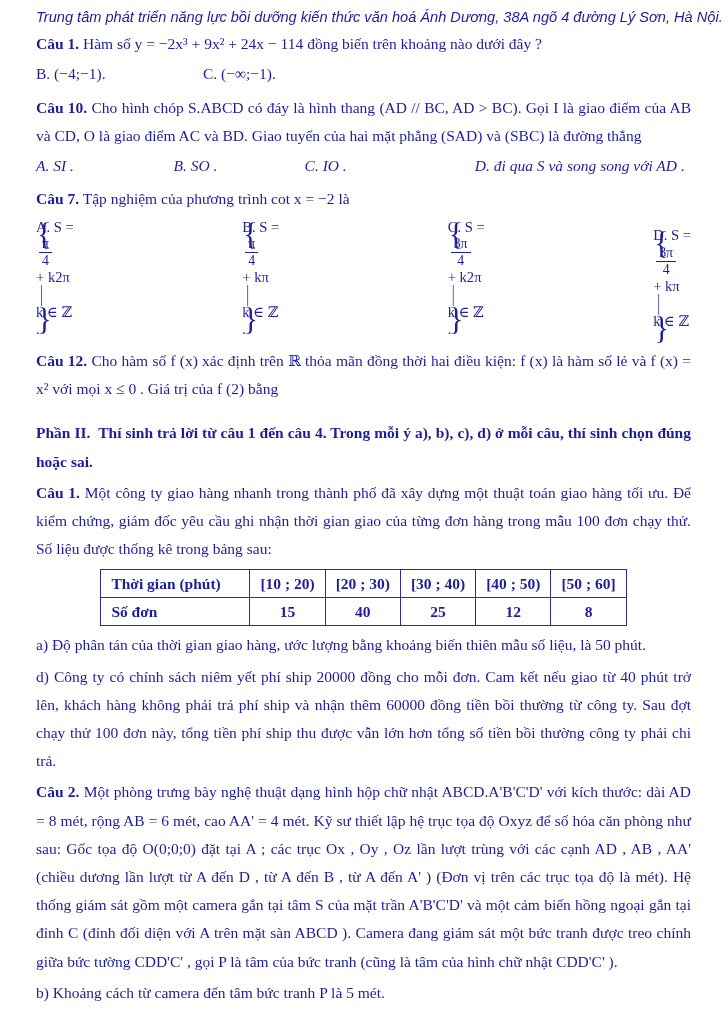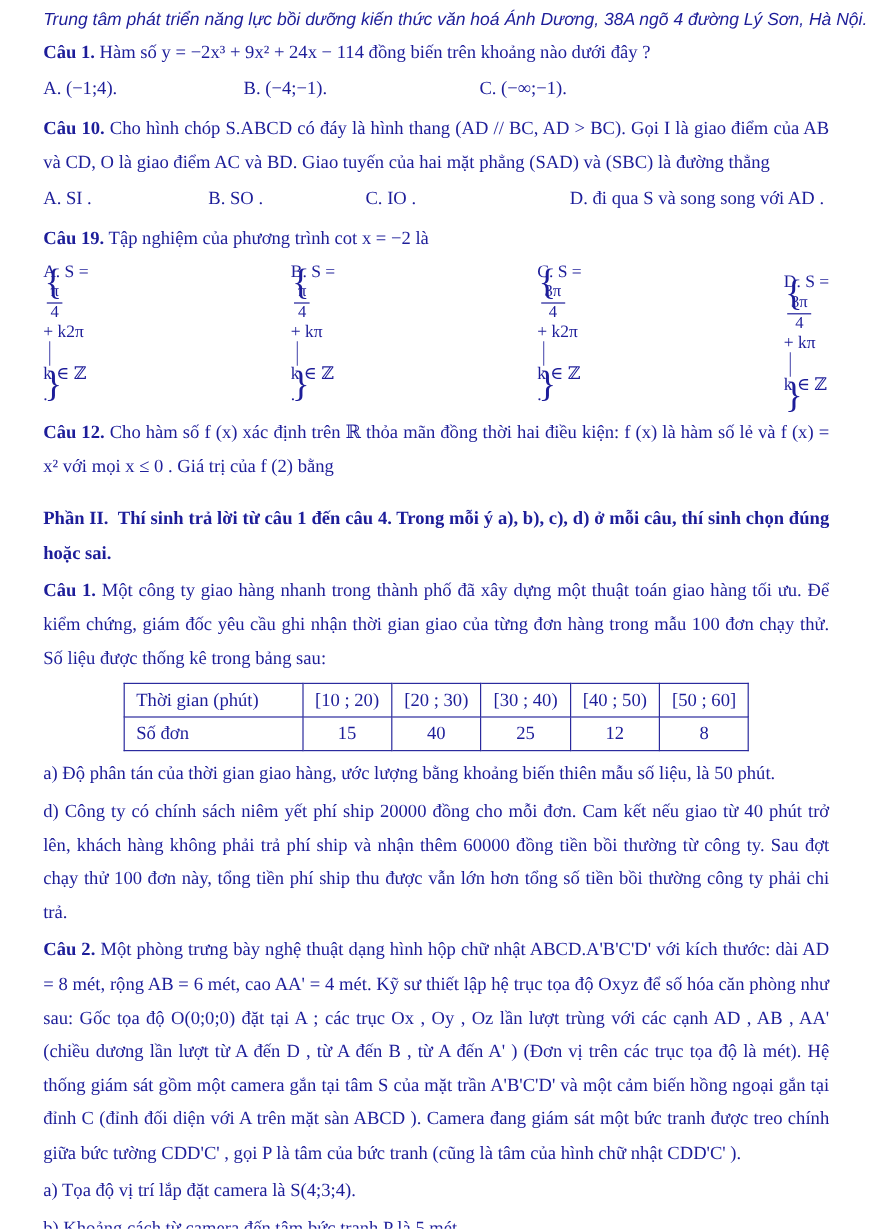--- a/index.html
+++ b/index.html
@@ -8,59 +8,58 @@
        color:#1d1d99;font-size:15.5px;}
   .page{box-sizing:border-box;width:725px;height:1024px;
         padding:9px 34px 6px 36px;display:flex;flex-direction:column;}
   .hdr{font-family:"Liberation Sans","DejaVu Sans",sans-serif;
        font-style:italic;font-size:14.6px;text-align:center;
        margin:0 0 5px 0;white-space:nowrap;}
   p.q{margin:0 0 3px 0;text-align:justify;line-height:1.82;}
   .qlabel{font-weight:bold;}
   .opts{display:grid;margin:0 0 6px 0;line-height:1.7;}
   .g4a{grid-template-columns:25.5% 30% 26.5% 18%;}
-  .g4b{grid-template-columns:21% 20% 26% 33%;}
+  .g4b{grid-template-columns:21% 20% 26% 33%;font-style:italic;}
   .opts11{display:flex;justify-content:space-between;align-items:center;
           font-size:14.6px;margin:2px 0 8px 0;line-height:1.2;}
   .opt11{display:inline-flex;align-items:flex-start;white-space:nowrap;flex-direction:column;}
   .frac{display:inline-flex;flex-direction:column;text-align:center;
         vertical-align:middle;line-height:1.15;margin:0 3px;font-size:0.95em;}
   .frac .num{border-bottom:1px solid currentColor;padding:0 3px;}
   .br{font-size:2.1em;font-weight:400;line-height:0;margin:0 1px;
       transform:translateY(-1px);}
   .sbar{display:inline-block;transform:scaleY(1.55);margin:0 4px;}
   .part2{font-weight:bold;margin:13px 0 3px 0;text-align:justify;line-height:1.82;}
-  table.stat{border-collapse:collapse;margin:3px auto 5px auto;}
+  table.stat{border-collapse:collapse;margin:3px auto 5px auto;font-weight:bold;}
   table.stat td{border:1px solid #2b2b9e;padding:1px 10px;height:25px;
                 text-align:center;font-size:15.5px;}
   table.stat td.first{text-align:left;width:128px;}
 </style>
 </head>
 <body>
 
 <div class="page">
 
   <div class="hdr">Trung tâm phát triển năng lực bồi dưỡng kiến thức văn hoá Ánh Dương, 38A ngõ 4 đường Lý Sơn, Hà Nội. 0347677777</div>
 
   <p class="q"><b class="qlabel">Câu 1.</b> <span>Hàm số y = −2x³ + 9x² + 24x − 114 đồng biến trên khoảng nào dưới đây ?</span></p>
   <div class="opts g4a">
-    <span>A. (−1;4).</span>
     <span>B. (−4;−1).</span>
     <span>C. (−∞;−1).</span>
   </div>
 
   <p class="q"><b class="qlabel">Câu 10.</b> <span>Cho hình chóp S.ABCD có đáy là hình thang (AD // BC, AD &gt; BC). Gọi I là giao điểm của AB và CD, O là giao điểm AC và BD. Giao tuyến của hai mặt phẳng (SAD) và (SBC) là đường thẳng</span></p>
   <div class="opts g4b">
     <span>A. SI .</span>
     <span>B. SO .</span>
     <span>C. IO .</span>
     <span>D. đi qua S và song song với AD .</span>
   </div>
 
-  <p class="q"><b class="qlabel">Câu 19.</b> <span>Tập nghiệm của phương trình cot x = −2 là</span></p>
+  <p class="q"><b class="qlabel">Câu 7.</b> <span>Tập nghiệm của phương trình cot x = −2 là</span></p>
   <div class="opts11">
     <span class="opt11">
       <span>A. S =</span>
       <span class="br">{</span>
       <span class="frac">
           <span class="num">π</span>
           <span class="den">4</span>
         </span>
       <span>+ k2π</span>
       <span class="sbar">|</span>
@@ -134,16 +133,15 @@
       <td>8</td>
     </tr>
   </tbody>
     </table>
 
   <p class="q">a) Độ phân tán của thời gian giao hàng, ước lượng bằng khoảng biến thiên mẫu số liệu, là 50 phút.</p>
   <p class="q">d) Công ty có chính sách niêm yết phí ship 20000 đồng cho mỗi đơn. Cam kết nếu giao từ 40 phút trở lên, khách hàng không phải trả phí ship và nhận thêm 60000 đồng tiền bồi thường từ công ty. Sau đợt chạy thử 100 đơn này, tổng tiền phí ship thu được vẫn lớn hơn tổng số tiền bồi thường công ty phải chi trả.</p>
 
   <p class="q"><b class="qlabel">Câu 2.</b> <span>Một phòng trưng bày nghệ thuật dạng hình hộp chữ nhật ABCD.A'B'C'D' với kích thước: dài AD = 8 mét, rộng AB = 6 mét, cao AA' = 4 mét. Kỹ sư thiết lập hệ trục tọa độ Oxyz để số hóa căn phòng như sau: Gốc tọa độ O(0;0;0) đặt tại A ; các trục Ox , Oy , Oz lần lượt trùng với các cạnh AD , AB , AA' (chiều dương lần lượt từ A đến D , từ A đến B , từ A đến A' ) (Đơn vị trên các trục tọa độ là mét). Hệ thống giám sát gồm một camera gắn tại tâm S của mặt trần A'B'C'D' và một cảm biến hồng ngoại gắn tại đỉnh C (đỉnh đối diện với A trên mặt sàn ABCD ). Camera đang giám sát một bức tranh được treo chính giữa bức tường CDD'C' , gọi P là tâm của bức tranh (cũng là tâm của hình chữ nhật CDD'C' ).</span></p>
 
-  <p class="q">a) Tọa độ vị trí lắp đặt camera là S(4;3;4).</p>
   <p class="q">b) Khoảng cách từ camera đến tâm bức tranh P là 5 mét.</p>
 
 </div>
 
 </body></html>

